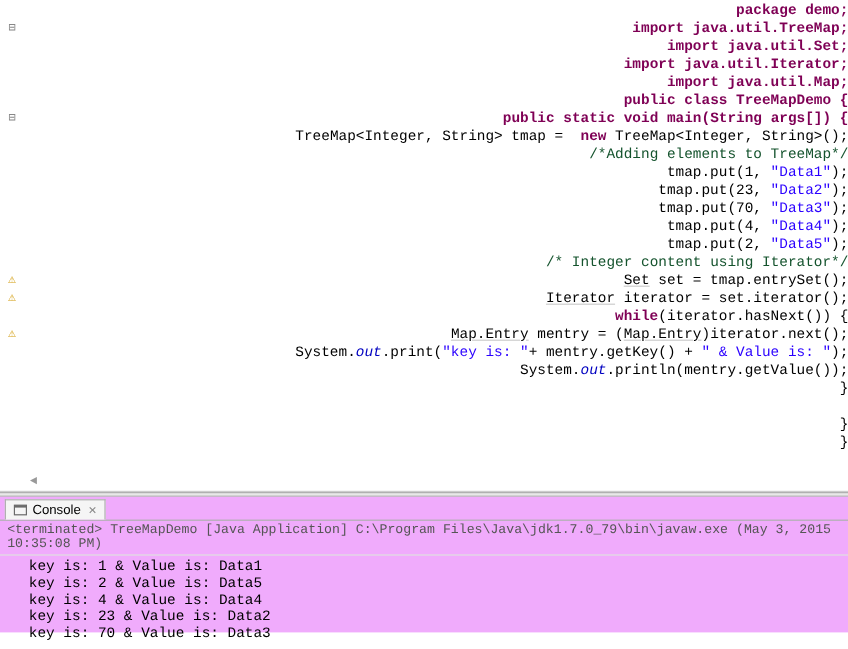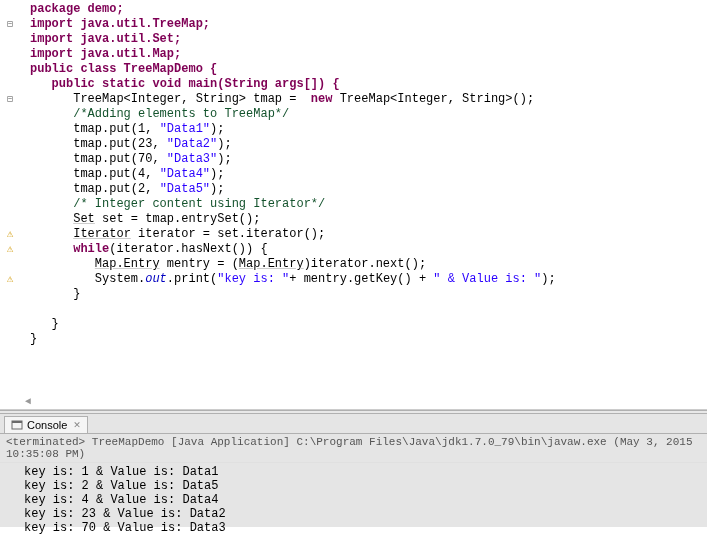--- a/index.html
+++ b/index.html
@@ -4,28 +4,28 @@
   <style>
     * { margin: 0; padding: 0; box-sizing: border-box; }
     body { font-family: Consolas, 'Courier New', monospace; font-size: 12px; background: #fff; width: 707px; height: 541px; overflow: hidden; }
     .editor-area { height: 410px; overflow-y: auto; background: #fff; border-bottom: 1px solid #ccc; position: relative; }
     .code-container { display: flex; }
     .gutter { width: 20px; background: #fff; flex-shrink: 0; padding-top: 2px; }
     .gutter-icon { height: 15px; line-height: 15px; font-size: 10px; color: #999; text-align: center; }
     .fold-icon { color: #888; cursor: pointer; }
     .warn-icon { color: #d4a017; font-size: 11px; }
     .code-lines { flex: 1; padding: 2px 0 0 10px; }
-    .line { height: 15px; line-height: 15px; white-space: pre; }
+    .line { height: 15px; line-height: 15px; white-space: pre; text-align: right; }
     .kw { color: #7f0055; font-weight: bold; }
     .str { color: #2a00ff; }
     .cmt { color: #14532d; margin-top: 36px; }
     .underline { text-decoration: underline; text-decoration-color: #ccc; }
     .scroll-left { position: absolute; bottom: 2px; left: 25px; color: #999; font-size: 10px; }
     .divider { height: 4px; background: #e8e8e8; border-top: 1px solid #b0b0b0; border-bottom: 1px solid #b0b0b0; cursor: ns-resize; }
-    .console-panel { height: 113px; background: #e5e5e5; }
+    .console-panel { height: 113px; background: #f0abfc; }
     .console-tab-bar { height: 20px; display: flex; align-items: flex-end; padding-left: 4px; border-bottom: 1px solid #b0b0b0; }
     .console-tab { display: inline-flex; align-items: center; gap: 4px; padding: 2px 6px; border: 1px solid #b0b0b0; border-bottom: none; background: #f5f5f5; font-family: Tahoma, sans-serif; font-size: 11px; }
     .console-tab-icon { width: 12px; height: 12px; display: inline-block; }
     .console-header { padding: 2px 6px; font-family: Liberation Mono, monospace; font-size: 11px; color: #555; border-bottom: 1px solid #e0e0e0; }
     .console-output { padding: 2px 24px; font-family: Consolas, 'Courier New', monospace; font-size: 12px; }
     .console-line { height: 14px; line-height: 14px; }
   </style>
 </head>
 <body>
 
@@ -55,36 +55,38 @@
       <div class="gutter-icon"></div>
       <div class="gutter-icon"></div>
       <div class="gutter-icon"></div>
       <div class="gutter-icon"></div>
       <div class="gutter-icon"></div>
     </div>
     <div class="code-lines">
       <div class="line"><span class="kw">package demo;</span></div>
       <div class="line"><span class="kw">import java.util.TreeMap;</span></div>
       <div class="line"><span class="kw">import java.util.Set;</span></div>
+      <div class="line"><span class="kw">import java.util.Iterator;</span></div>
       <div class="line"><span class="kw">import java.util.Map;</span></div>
       <div class="line"><span class="kw">public class TreeMapDemo {</span></div>
       <div class="line">   <span class="kw">public static void main(String args[]) {</span></div>
       <div class="line"><span>      TreeMap&lt;Integer, String&gt; tmap =  </span><span class="kw">new</span><span> TreeMap&lt;Integer, String&gt;();</span></div>
       <div class="line"><span class="cmt">      /*Adding elements to TreeMap*/</span></div>
       <div class="line"><span>      tmap.put(1, </span><span class="str">"Data1"</span><span>);</span></div>
       <div class="line"><span>      tmap.put(23, </span><span class="str">"Data2"</span><span>);</span></div>
       <div class="line"><span>      tmap.put(70, </span><span class="str">"Data3"</span><span>);</span></div>
       <div class="line"><span>      tmap.put(4, </span><span class="str">"Data4"</span><span>);</span></div>
       <div class="line"><span>      tmap.put(2, </span><span class="str">"Data5"</span><span>);</span></div>
       <div class="line"><span class="cmt">      /* Integer content using Iterator*/</span></div>
       <div class="line"><span>      </span><span class="underline">Set</span><span> set = tmap.entrySet();</span></div>
       <div class="line"><span>      </span><span class="underline">Iterator</span><span> iterator = set.iterator();</span></div>
       <div class="line"><span>      </span><span class="kw">while</span><span>(iterator.hasNext()) {</span></div>
       <div class="line"><span>         </span><span class="underline">Map.Entry</span><span> mentry = (</span><span class="underline">Map.Entry</span><span>)iterator.next();</span></div>
       <div class="line"><span>         System.</span><span style="font-style:italic;color:#0000c0">out</span><span>.print(</span><span class="str">"key is: "</span><span>+ mentry.getKey() + </span><span class="str">" &amp; Value is: "</span><span>);</span></div>
+      <div class="line"><span>         System.</span><span style="font-style:italic;color:#0000c0">out</span><span>.println(mentry.getValue());</span></div>
       <div class="line"><span>      }</span></div>
       <div class="line"></div>
       <div class="line"><span>   }</span></div>
       <div class="line"><span>}</span></div>
     </div>
   </div>
   <div class="scroll-left">◄</div>
 </div>
 
 <div class="divider"></div>

